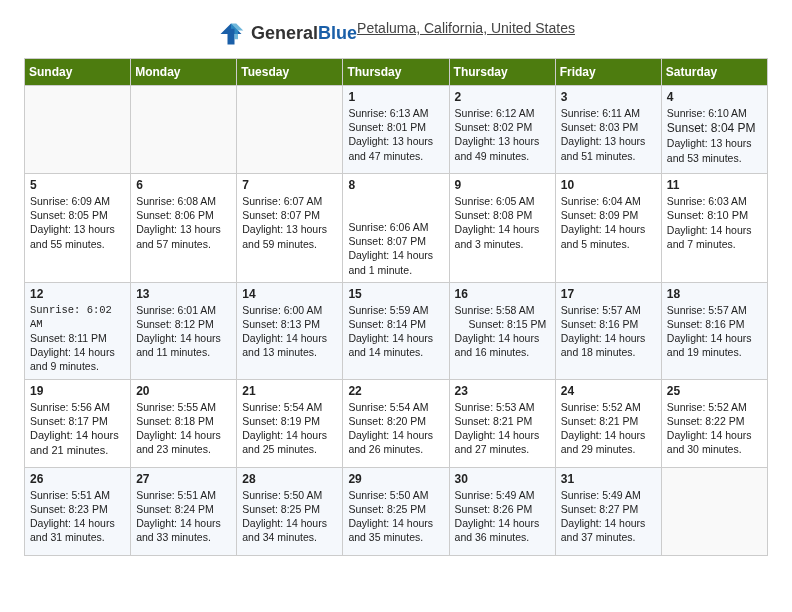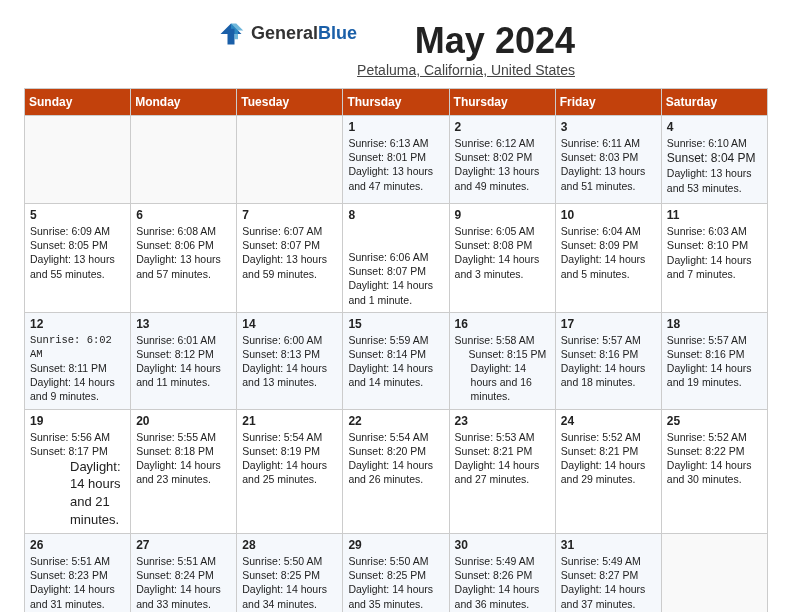--- a/index.html
+++ b/index.html
@@ -44,21 +44,21 @@
       font-size: 14px;
       color: #444;
       text-decoration: underline;
     }
     table {
       width: 100%;
       border-collapse: collapse;
       table-layout: fixed;
     }
     thead th {
-      background-color: #c2410c;
+      background-color: #4d7c0f;
       color: #fff;
       font-size: 12px;
       font-weight: bold;
       padding: 6px 4px;
       text-align: left;
       border: 1px solid #ccc;
     }
     tbody td {
       border: 1px solid #ccc;
       vertical-align: top;
@@ -89,21 +89,20 @@
   <div class="logo">
     <svg class="logo-icon" viewBox="0 0 32 32" xmlns="http://www.w3.org/2000/svg">
       <polygon points="16,4 28,16 20,16 20,28 12,28 12,16 4,16" fill="#1a5fa8"></polygon>
       <polygon points="22,4 30,12 24,12 24,22 20,22 20,10 16,10 16,4" fill="#3399cc" opacity="0.7"></polygon>
     </svg>
     <div class="logo-text">
       <div><span class="general">General</span><span class="blue">Blue</span></div>
     </div>
   </div>
   <div class="title-block">
-    <div class="month-title">May 2024</div>
     <div class="location">Petaluma, California, United States</div>
   </div>
 </div>
 
 <table>
   <thead>
     <tr>
     <th>Sunday</th>
         <th>Monday</th>
         <th>Tuesday</th>
@@ -209,41 +208,41 @@
         <td>
           <span class="day-num">15</span>
           <div style="font-size: 10.5px; line-height: 1.35;">Sunrise: 5:59 AM</div>
           <div style="font-size: 10.5px; line-height: 1.35;">Sunset: 8:14 PM</div>
           <div style="font-size: 10.5px; line-height: 1.35;">Daylight: 14 hours and 14 minutes.</div>
         </td>
         <td>
           <span class="day-num">16</span>
           <div style="font-size: 10.5px; line-height: 1.35;">Sunrise: 5:58 AM</div>
           <div style="font-size: 10.5px; line-height: 1.35; margin-left: 14px;">Sunset: 8:15 PM</div>
-          <div style="font-size: 10.5px; line-height: 1.35; margin-left: 16px;">Daylight: 14 hours and 16 minutes.</div>
+          <div style="font-size: 10.5px; line-height: 1.35;">Daylight: 14 hours and 16 minutes.</div>
         </td>
         <td>
           <span class="day-num">17</span>
           <div style="font-size: 10.5px; line-height: 1.35;">Sunrise: 5:57 AM</div>
           <div style="font-size: 10.5px; line-height: 1.35;">Sunset: 8:16 PM</div>
           <div style="font-size: 10.5px; line-height: 1.35;">Daylight: 14 hours and 18 minutes.</div>
         </td>
         <td>
           <span class="day-num">18</span>
           <div style="font-size: 10.5px; line-height: 1.35;">Sunrise: 5:57 AM</div>
           <div style="font-size: 10.5px; line-height: 1.35;">Sunset: 8:16 PM</div>
           <div style="font-size: 10.5px; line-height: 1.35;">Daylight: 14 hours and 19 minutes.</div>
         </td>
       </tr>
       <tr>
         <td>
           <span class="day-num">19</span>
           <div style="font-size: 10.5px; line-height: 1.35;">Sunrise: 5:56 AM</div>
           <div style="font-size: 10.5px; line-height: 1.35;">Sunset: 8:17 PM</div>
-          <div style="font-size: 13px; line-height: 1.35; margin-left: 40px;">Daylight: 14 hours and 21 minutes.</div>
+          <div style="font-size: 11px; line-height: 1.35;">Daylight: 14 hours and 21 minutes.</div>
         </td>
         <td>
           <span class="day-num">20</span>
           <div style="font-size: 10.5px; line-height: 1.35;">Sunrise: 5:55 AM</div>
           <div style="font-size: 10.5px; line-height: 1.35;">Sunset: 8:18 PM</div>
           <div style="font-size: 10.5px; line-height: 1.35;">Daylight: 14 hours and 23 minutes.</div>
         </td>
         <td>
           <span class="day-num">21</span>
           <div style="font-size: 10.5px; line-height: 1.35;">Sunrise: 5:54 AM</div>

